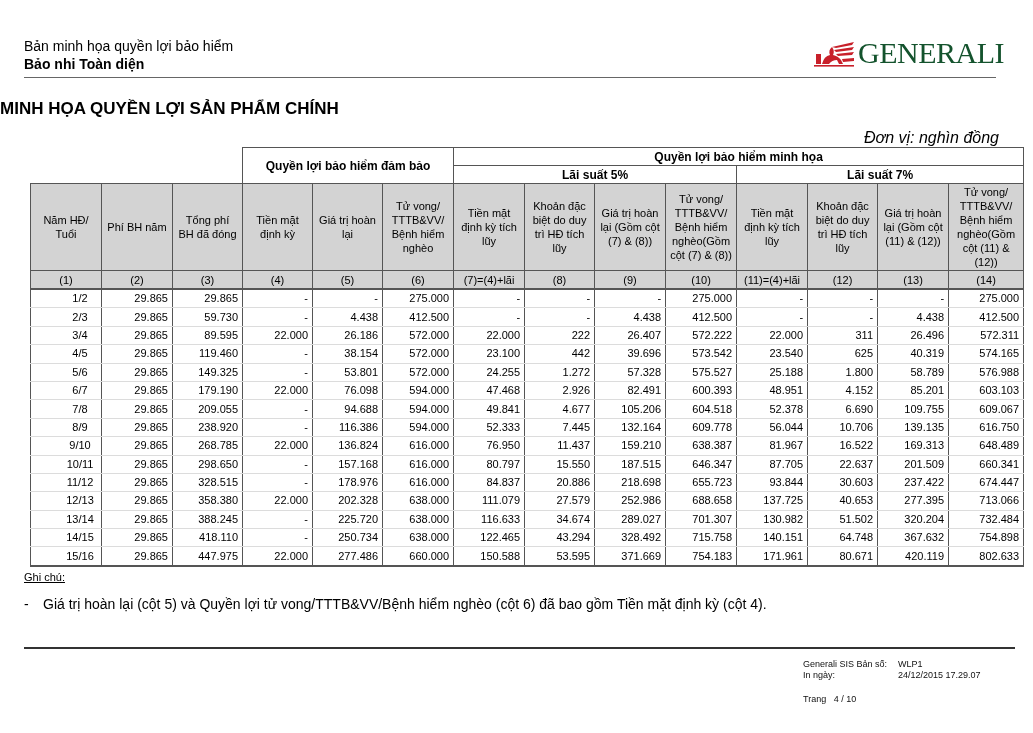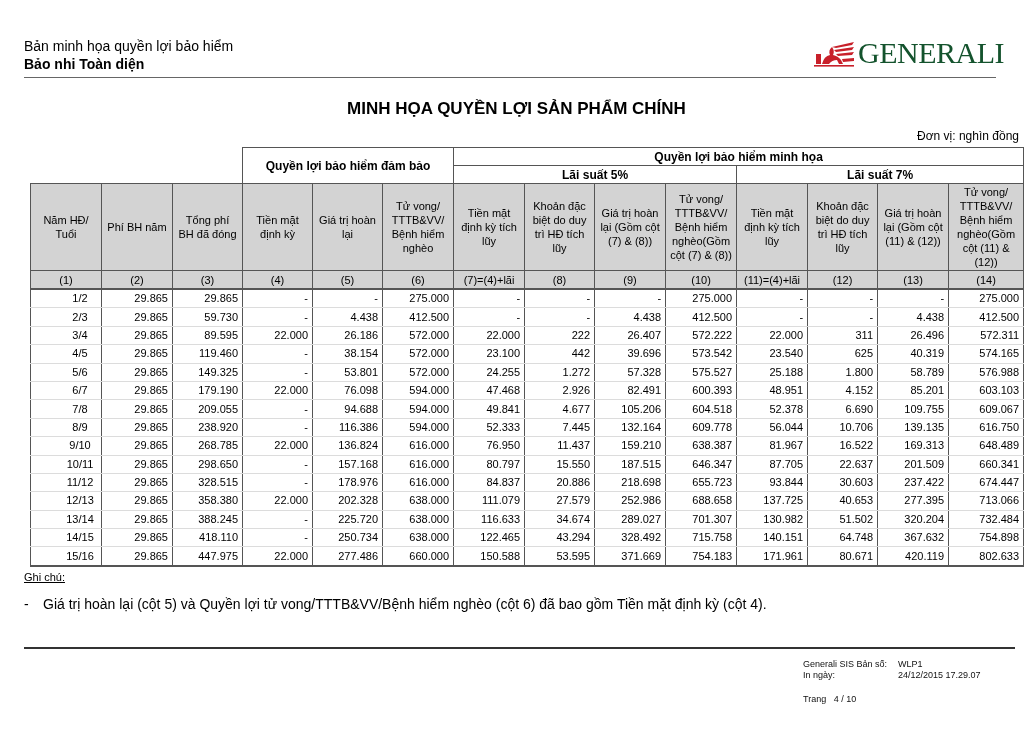--- a/index.html
+++ b/index.html
@@ -3,22 +3,22 @@
 <meta charset="utf-8">
 <style>
   html, body { margin: 0; padding: 0; background: #ffffff; }
   body { width: 1033px; height: 733px; position: relative; font-family: "Liberation Sans", sans-serif; color: #000; overflow: hidden; }
   .hdr-sub { position: absolute; left: 24px; top: 38px; font-size: 14px; }
   .hdr-prod { position: absolute; left: 24px; top: 56px; font-size: 14px; font-weight: bold; }
   .hdr-rule { position: absolute; left: 24px; right: 37px; top: 77px; height: 0; border-top: 1px solid #666; }
   .logo { position: absolute; left: 812px; top: 34px; height: 34px; display: flex; align-items: flex-end; color: #14532d; }
   .logo svg { width: 44px; height: 30px; }
   .logo-text { font-family: "Liberation Serif", serif; font-size: 30px; letter-spacing: -0.5px; margin-left: 2px; line-height: 30px; }
-  .title { position: absolute; left: 0; right: 0; top: 99px; text-align: center; font-weight: bold; font-size: 17px; }
-  .unit { position: absolute; right: 14px; top: 129px; font-size: 12px; }
+  .title { position: absolute; left: 0; right: 0; top: 99px; text-align: left; font-weight: bold; font-size: 17px; }
+  .unit { position: absolute; right: 34px; top: 129px; font-size: 16px; font-style: italic; }
 
   table.main { position: absolute; left: 24px; top: 147px; border-collapse: collapse; font-size: 11px; table-layout: fixed; width: 993px; margin-left: 6px; }
   table.main td, table.main th { padding: 0 4px; }
   .grp { border: 1px solid #555; font-weight: bold; font-size: 12px; text-align: center; height: 17px; background: #fff; }
   .blank { border: none; }
   .colhead th { background: #d3d3d3; border: 1px solid #555; font-weight: normal; text-align: center; vertical-align: middle; height: 86px; line-height: 14px; padding: 0 2px; }
   .colnum th { background: #d3d3d3; border: 1px solid #555; border-bottom: 2px solid #555; font-weight: normal; height: 17px; text-align: center; }
   tbody td { height: 17.4px; border-left: 1px solid #555; border-right: 1px solid #555; border-bottom: 1px solid #dcdcdc; text-align: right; padding: 0 5px; line-height: 17px; }
   tbody td.c0 { text-align: center; padding-left: 32px; }
   tbody tr:last-child td { border-bottom: 2px solid #555; }

